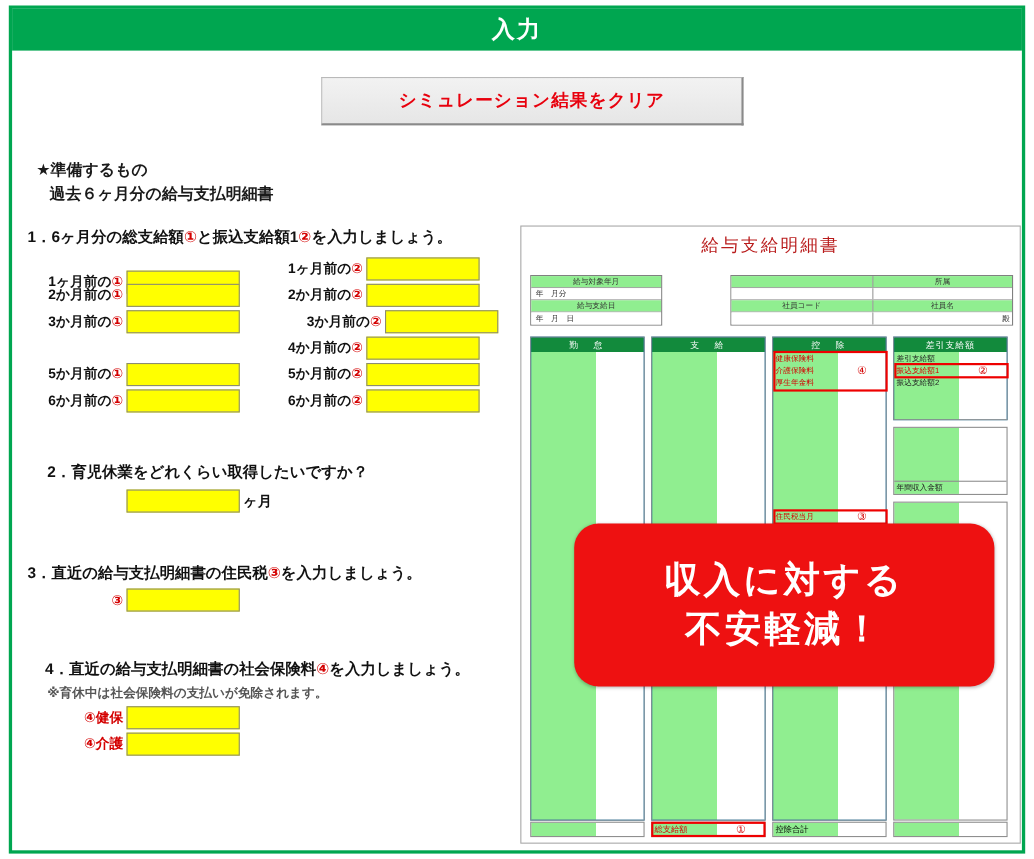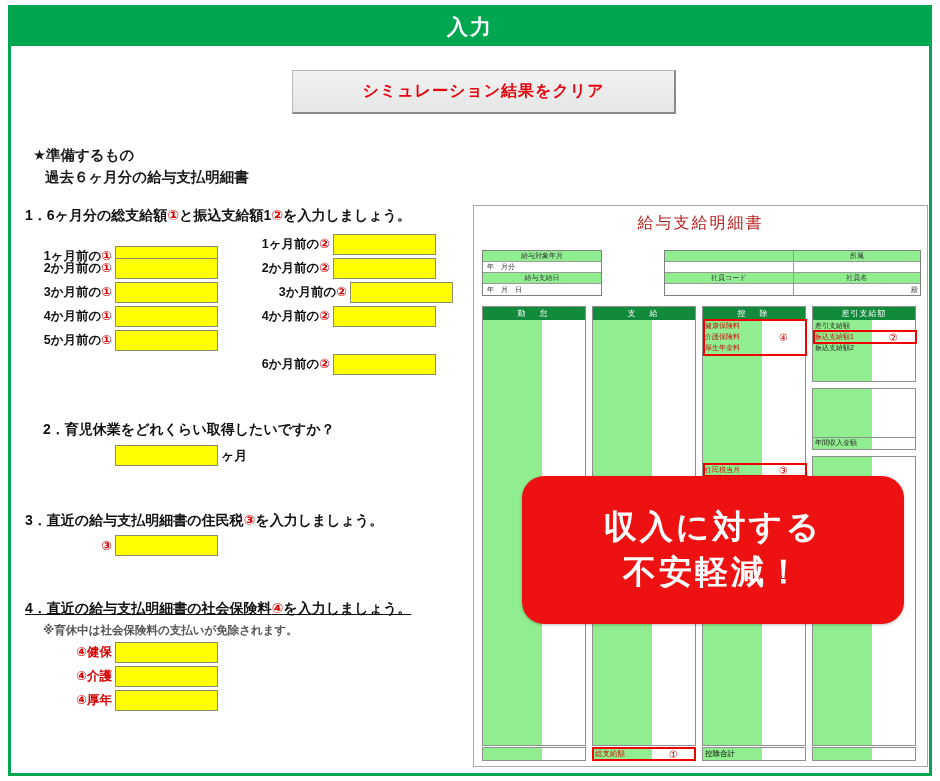--- a/index.html
+++ b/index.html
@@ -288,45 +288,49 @@
     <div class="ybox w-main"></div>
   </div>
   <div class="fieldrow" style="left:32px; top:250px;">
     <span class="lbl" style="width:72px;"><span>2か月前の</span><span class="circ">①</span></span>
     <div class="ybox w-main"></div>
   </div>
   <div class="fieldrow" style="left:32px; top:274px;">
     <span class="lbl" style="width:72px;"><span>3か月前の</span><span class="circ">①</span></span>
     <div class="ybox w-main"></div>
   </div>
-  <div class="fieldrow" style="left:32px; top:298px;">
-    <span class="lbl" style="width:72px;"><span>4か月前の</span><span class="circ">①</span></span>
-    <div class="ybox w-main"></div>
-  </div>
   <div class="fieldrow" style="left:32px; top:322px;">
     <span class="lbl" style="width:72px;"><span>5か月前の</span><span class="circ">①</span></span>
     <div class="ybox w-main"></div>
   </div>
+  <div class="fieldrow" style="left:32px; top:346px;">
+    <span class="lbl" style="width:72px;"><span>6か月前の</span><span class="circ">①</span></span>
+    <div class="ybox w-main"></div>
+  </div>
 
   <div class="fieldrow" style="left:250px; top:226px;">
     <span class="lbl" style="width:72px;"><span>1ヶ月前の</span><span class="circ">②</span></span>
     <div class="ybox w-main"></div>
   </div>
   <div class="fieldrow" style="left:250px; top:250px;">
     <span class="lbl" style="width:72px;"><span>2か月前の</span><span class="circ">②</span></span>
     <div class="ybox w-main"></div>
   </div>
   <div class="fieldrow" style="left:250px; top:274px;margin-left:17px;">
     <span class="lbl" style="width:72px;"><span>3か月前の</span><span class="circ">②</span></span>
     <div class="ybox w-main"></div>
   </div>
   <div class="fieldrow" style="left:250px; top:298px;">
     <span class="lbl" style="width:72px;"><span>4か月前の</span><span class="circ">②</span></span>
     <div class="ybox w-main"></div>
   </div>
+  <div class="fieldrow" style="left:250px; top:322px;">
+    <span class="lbl" style="width:72px;"><span>5か月前の</span><span class="circ">②</span></span>
+    <div class="ybox w-main"></div>
+  </div>
   <div class="fieldrow" style="left:250px; top:346px;">
     <span class="lbl" style="width:72px;"><span>6か月前の</span><span class="circ">②</span></span>
     <div class="ybox w-main"></div>
   </div>
 
   <div class="sect-head" style="left:32px; top:413px;">
     <span>2．</span><span>育児休業をどれくらい取得したいですか？</span>
   </div>
   <div class="fieldrow" style="left:104px; top:437px;">
     <div class="ybox w-main"></div>
@@ -334,35 +338,31 @@
   </div>
 
   <div class="sect-head" style="left:14px; top:504px;">
     <span>3．</span><span>直近の給与支払明細書の住民税</span><span class="circ">③</span><span>を入力しましょう。</span>
   </div>
   <div class="fieldrow" style="left:76px; top:527px;">
     <span class="red-lbl" style="width:28px;">③</span>
     <div class="ybox w-main"></div>
   </div>
 
-  <div class="sect-head" style="left:14px; top:592px;text-decoration:underline;">
+  <div class="sect-head" style="left:30px; top:592px;">
     <span>4．</span><span>直近の給与支払明細書の社会保険料</span><span class="circ">④</span><span>を入力しましょう。</span>
   </div>
   <div class="note" style="left:32px; top:615px;">※育休中は社会保険料の支払いが免除されます。</div>
 
   <div class="fieldrow" style="left:60px; top:634px;">
     <span class="red-lbl" style="width:44px;">④健保</span>
     <div class="ybox w-main"></div>
   </div>
   <div class="fieldrow" style="left:60px; top:658px;">
     <span class="red-lbl" style="width:44px;">④介護</span>
-    <div class="ybox w-main"></div>
-  </div>
-  <div class="fieldrow" style="left:60px; top:682px;">
-    <span class="red-lbl" style="width:44px;">④厚年</span>
     <div class="ybox w-main"></div>
   </div>
 
   <div class="payslip">
 
     <div class="ps-title">給与支給明細書</div>
 
     <div class="mini" style="left:8px; top:44px; width:120px;">
       <div class="r">
           <div class="c grn" style="width:100%;">給与対象年月</div>

